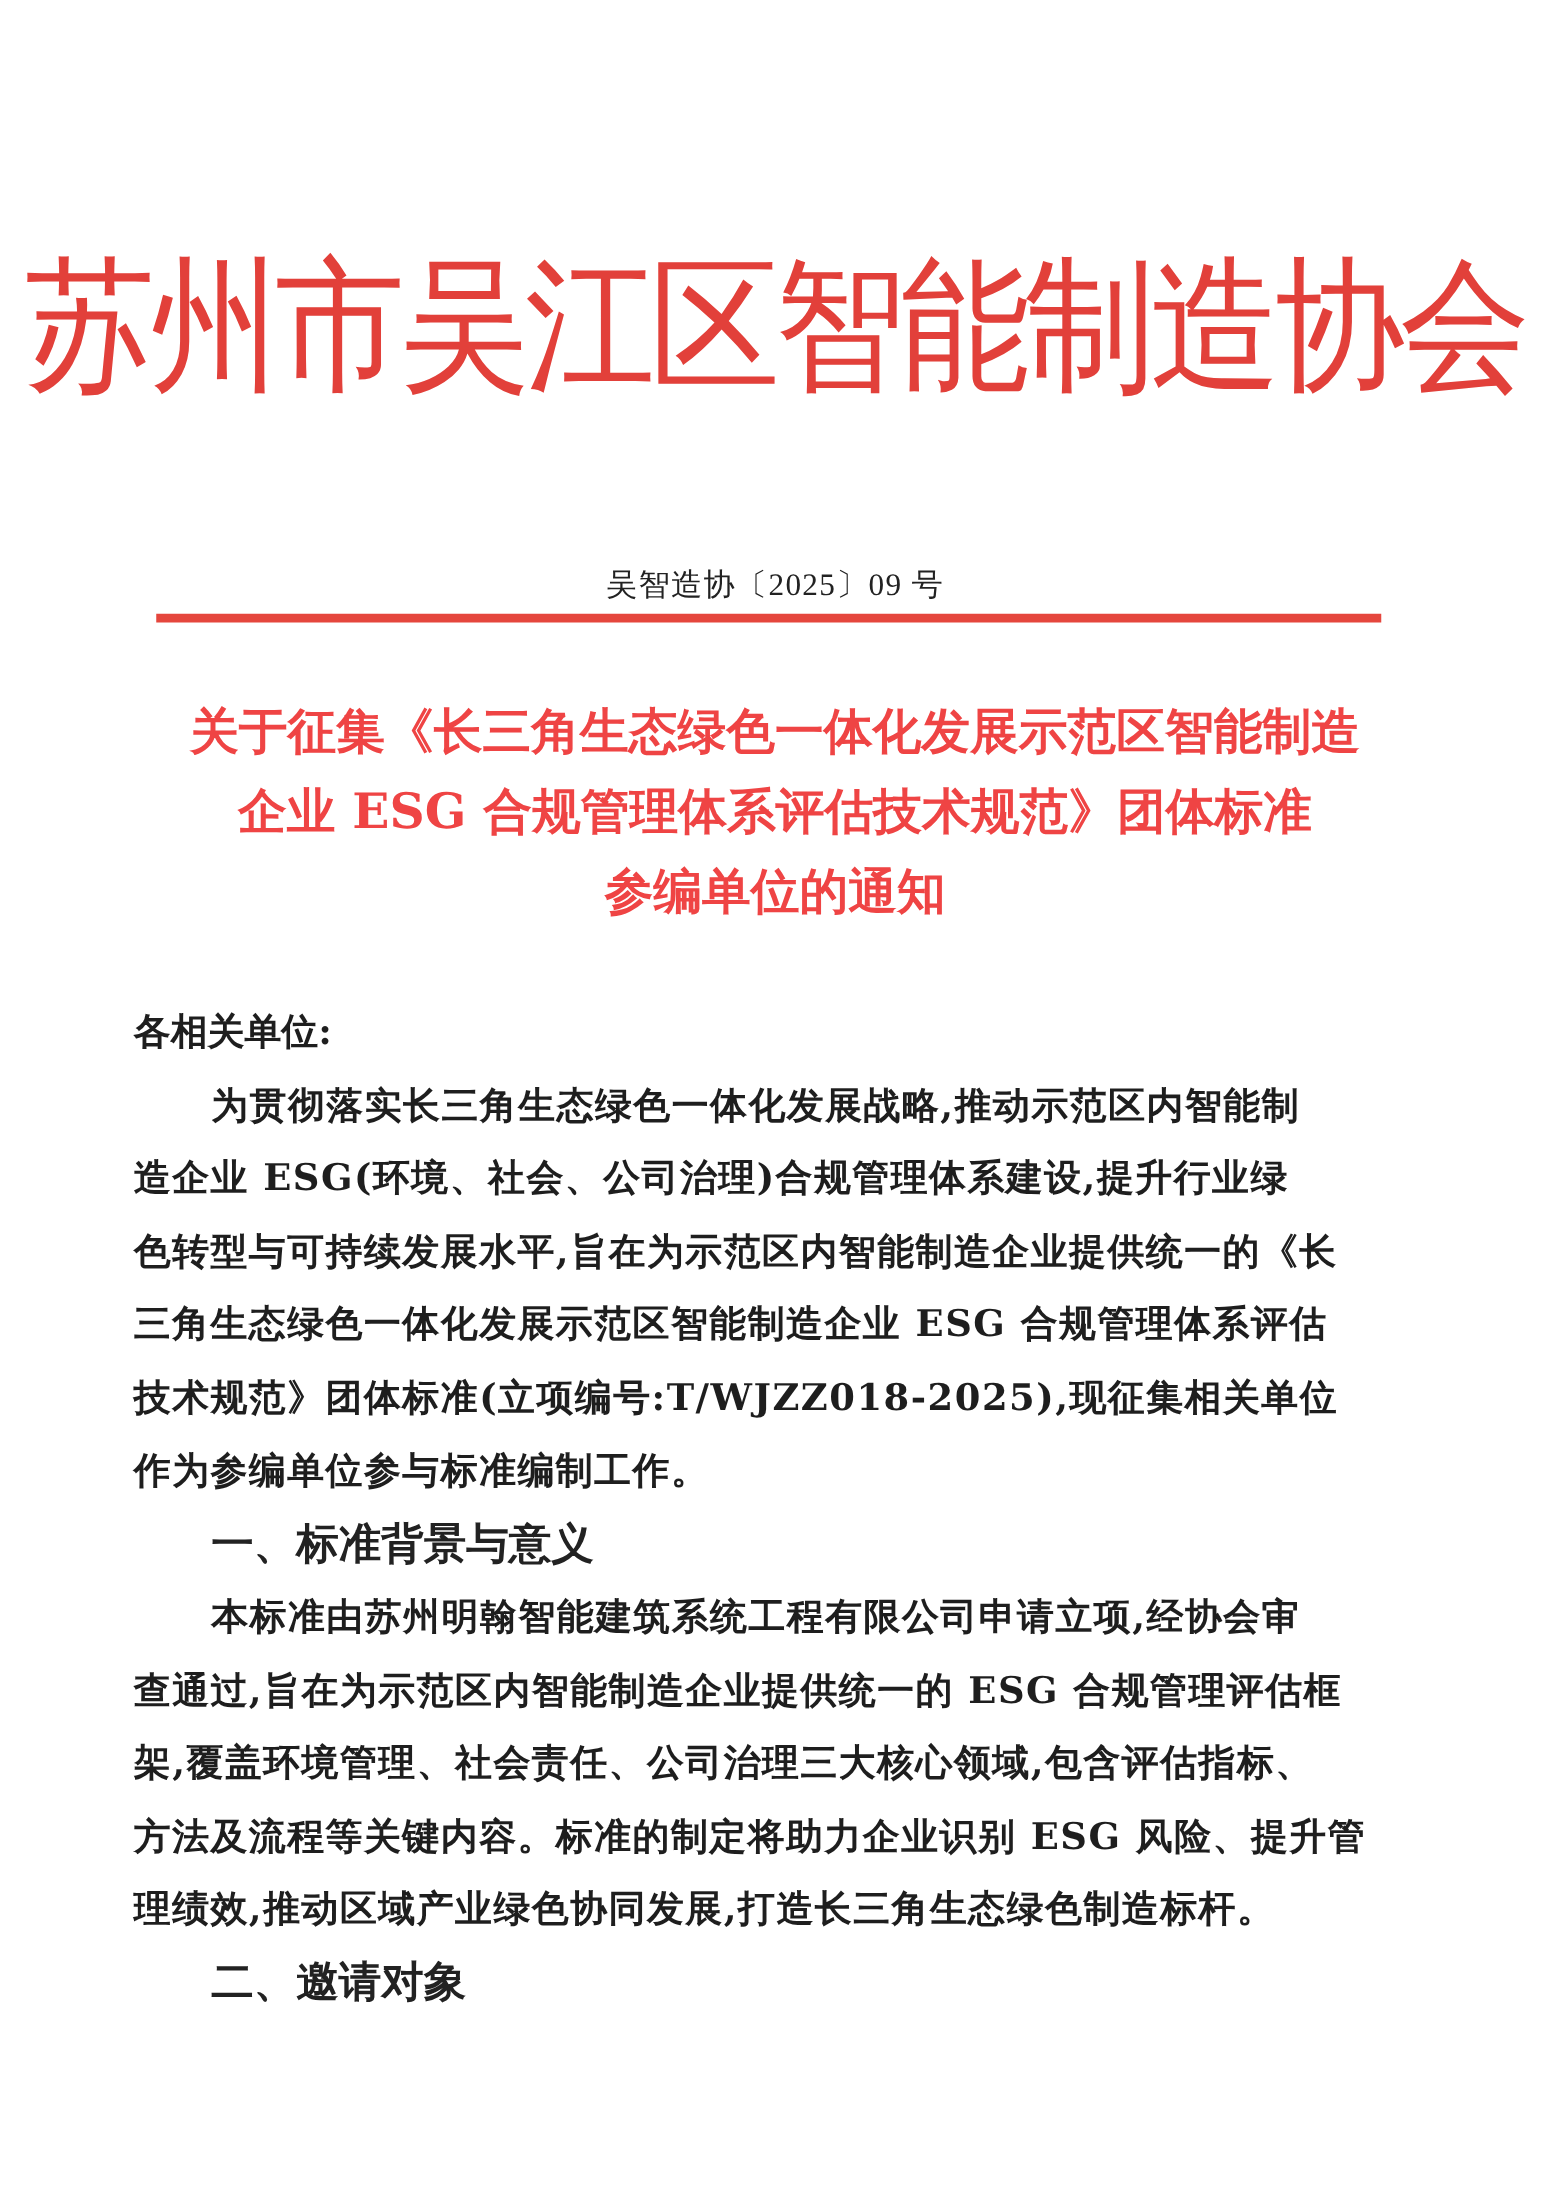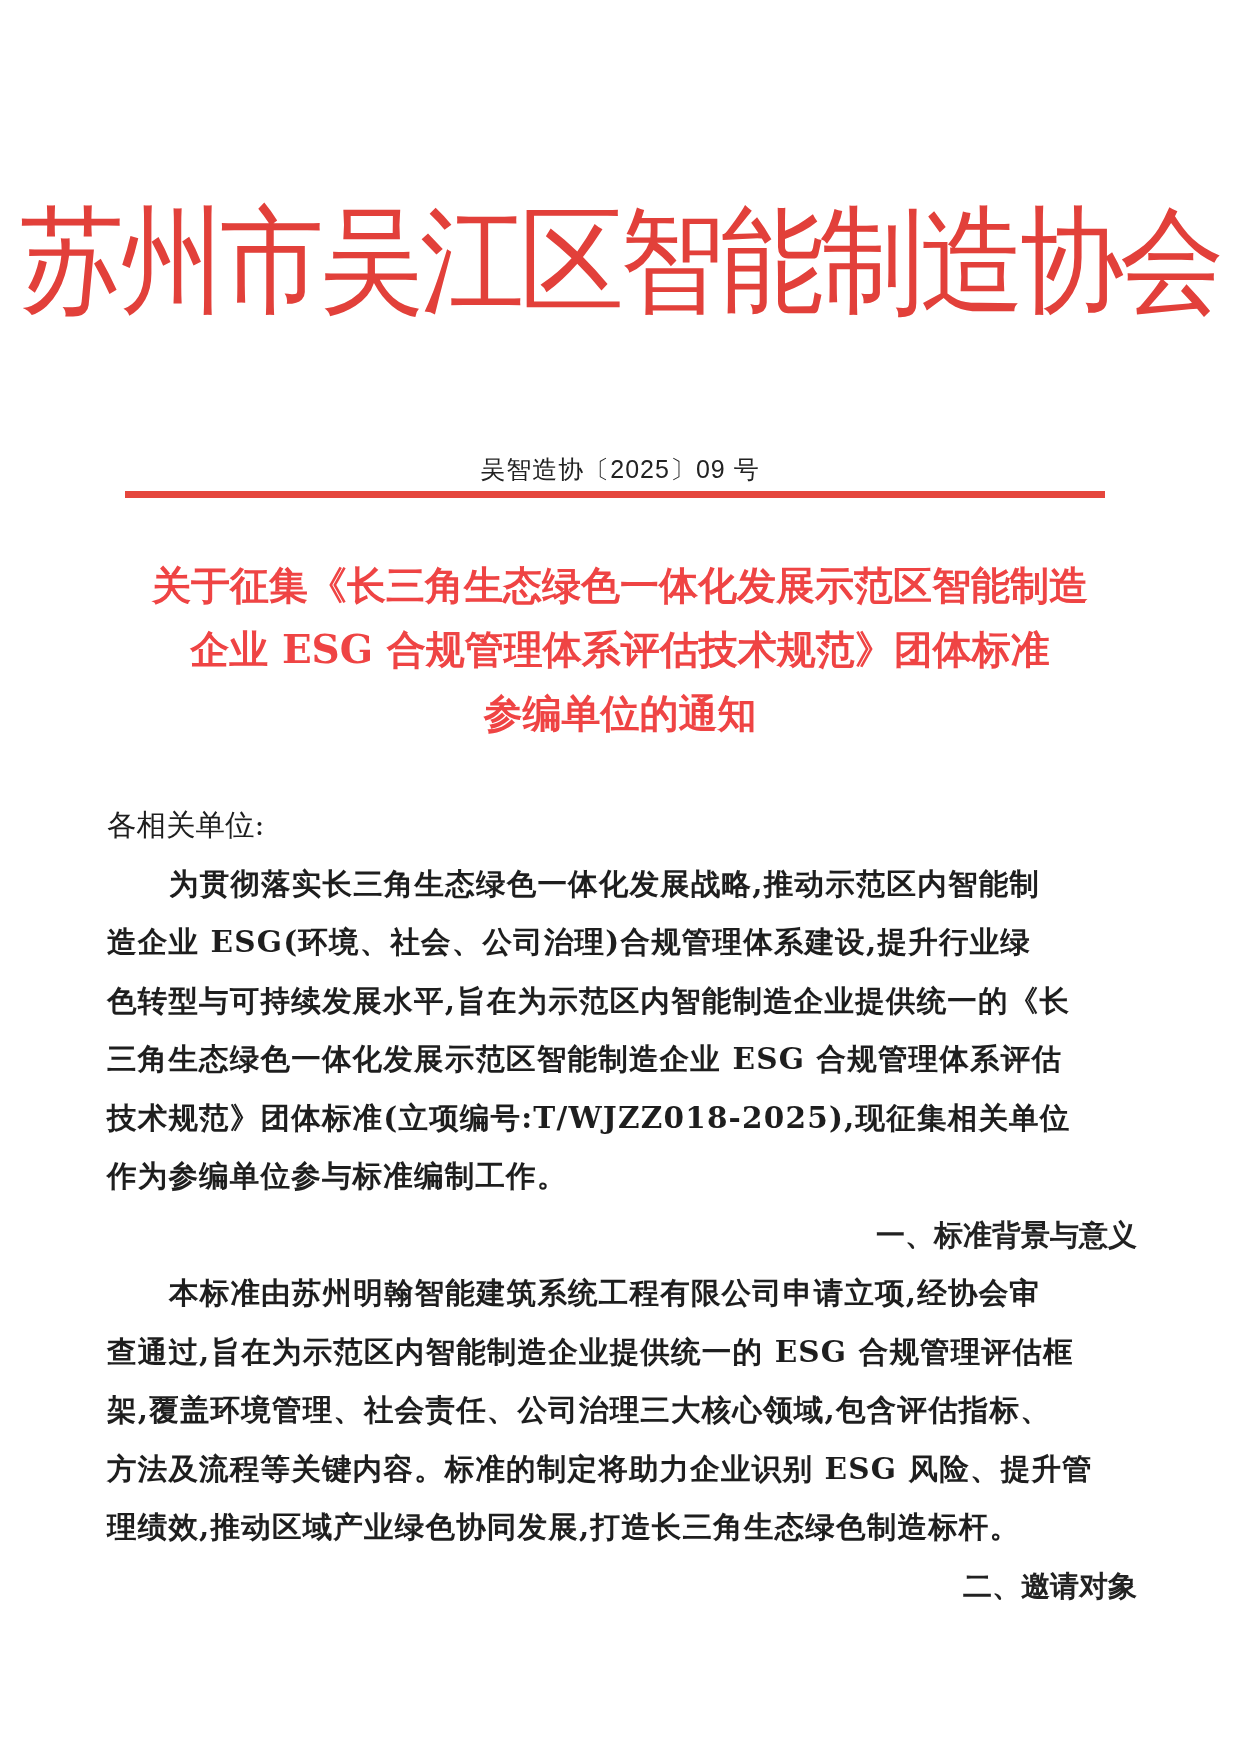--- a/index.html
+++ b/index.html
@@ -28,21 +28,21 @@
     letter-spacing: -4px;
     transform: scaleY(1.12);
     transform-origin: top center;
   }
   .doc-number {
     position: absolute;
     left: 0;
     top: 452px;
     width: 1240px;
     text-align: center;
-    font-family: Liberation Sans, sans-serif;
+    font-family: Liberation Serif, serif;
     font-size: 25px;
     line-height: 34px;
     color: #222;
     letter-spacing: 1px;
   }
   .red-rule {
     position: absolute;
     left: 125px;
     top: 491px;
     width: 980px;
@@ -65,40 +65,39 @@
   .body {
     position: absolute;
     left: 107px;
     top: 796px;
     width: 1030px;
     font-family: "DejaVu Serif", "Liberation Serif", serif;
     font-size: 29.5px;
     line-height: 58.5px;
     color: #1e1e1e;
   }
-  .salutation { margin: 0; white-space: nowrap; }
+  .salutation { margin: 0; white-space: nowrap; font-weight: bold; }
   .para {
     margin: 0;
     text-indent: 2em;
     text-align: justify;
     text-align-last: left;
     letter-spacing: 1.2px;
     font-weight: bold;
   }
   .para .line { display: block; white-space: nowrap; }
   .para .line.first { padding-left: 62px; }
   .section-heading {
     margin: 0;
     padding-left: 62px;
     font-family: "DejaVu Sans", "Liberation Sans", sans-serif;
     font-weight: bold;
-    font-size: 29px;
+    font-size: 34px;
     white-space: nowrap;
     color: #222;
-    text-align: right;
   }
 </style>
 </head>
 <body>
 
 <div class="masthead">苏州市吴江区智能制造协会</div>
 
 <div class="doc-number">吴智造协〔2025〕09 号</div>
 
 <div class="red-rule"></div>

